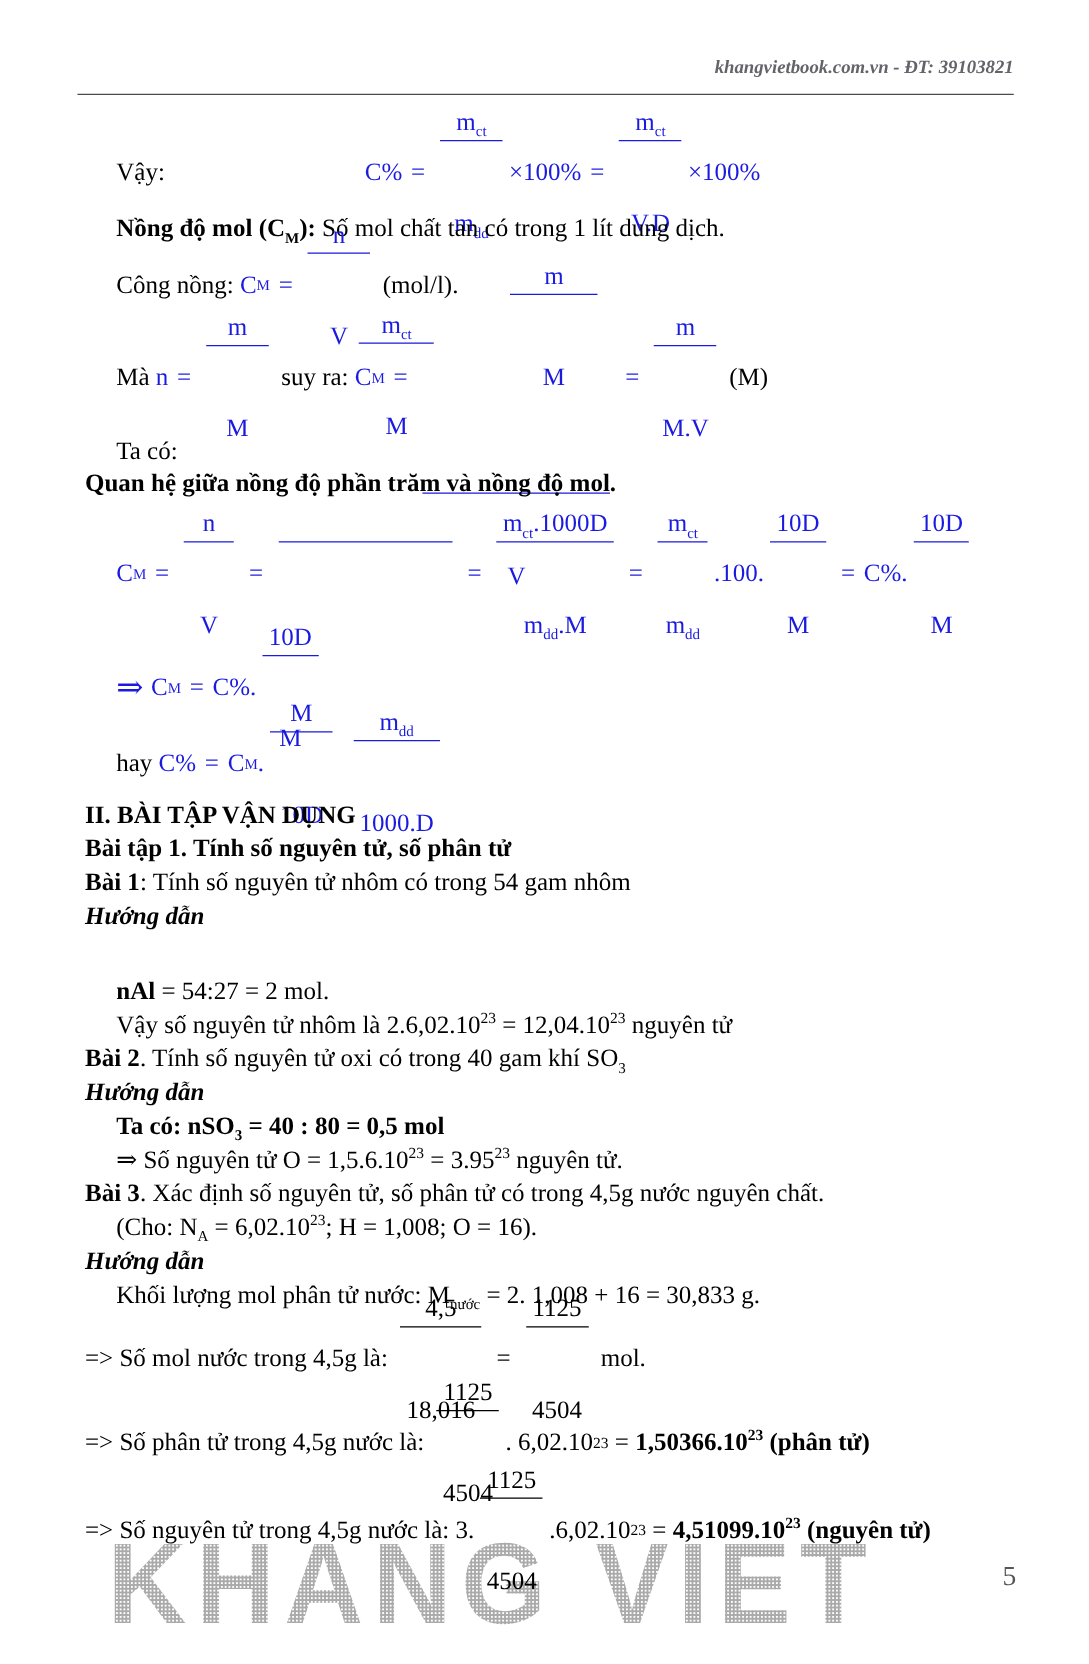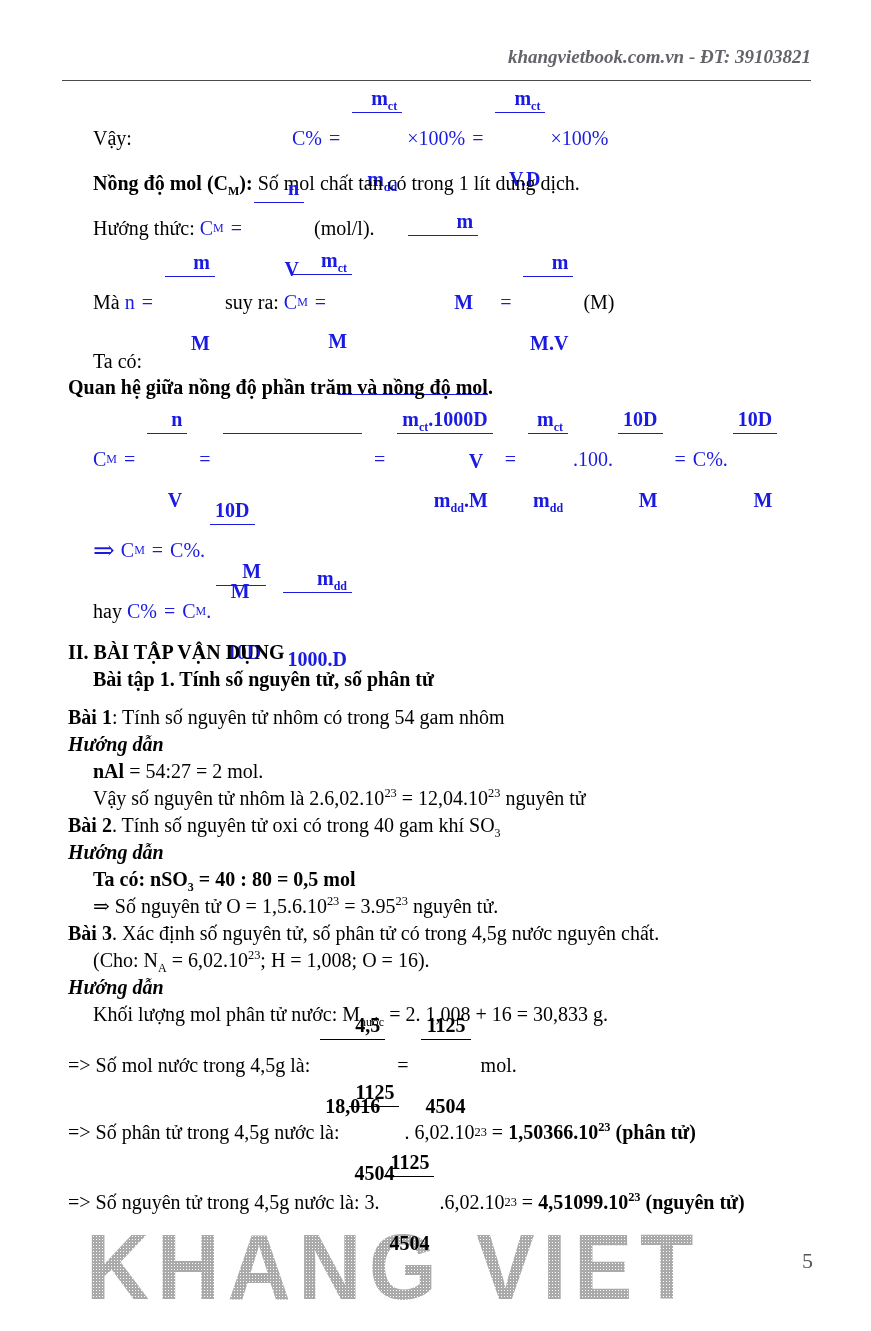--- a/index.html
+++ b/index.html
@@ -4,38 +4,38 @@
 <style>
   html,body { margin:0; padding:0; background:#ffffff; }
   .page {
     position:relative; width:871px; height:1331px; background:#fff;
     font-family:"Liberation Serif","DejaVu Serif",serif;
     font-size:20px; color:#000; overflow:hidden;
   }
   
   .header {
     position:absolute; top:46px; left:62px; right:60px;
-    text-align:right; font-style:italic; font-weight:bold; font-size:19px;
+    text-align:right; font-style:italic; font-weight:bold; font-size:15px;
     color:var(--header-gray,#63636a);
     padding-bottom:12px; border-bottom:1.6px solid #4a4a4a;
   }
   
   .content { position:absolute; left:68px; top:100px; width:748px; z-index:2; }
   .ind { padding-left:25px; }
   .line { line-height:27px; }
   .center { text-align:left; }
   .hd { font-weight:bold; font-style:italic; }
   b { font-weight:bold; }
   sub { font-size:60%; line-height:0; }
   sup { font-size:62%; line-height:0; }
   
   .math { color:var(--math-blue,#1a1ae0); }
   .mrow { display:flex; align-items:center; flex-wrap:nowrap; white-space:pre; }
   .imrow { display:inline-flex; align-items:center; white-space:pre; }
-  .fr { display:inline-block; vertical-align:middle; text-align:right; margin:0 5px; line-height:1.3;font-weight:bold; }
+  .fr { display:inline-block; vertical-align:middle; text-align:center; margin:0 5px; line-height:1.3; }
   .fr .nu { display:block; padding:0 5px 1px; border-bottom:1.6px solid currentColor; }
   .fr .de { display:block; padding:1px 5px 0; }
   .op { padding:0 7px; }
   .arrow { font-size:26px; padding-right:6px; }
   
   .watermark { position:absolute; left:86px; top:1232px; z-index:1; }
   .wm-text {
     display:inline-block; font-family:"Liberation Sans","DejaVu Sans",sans-serif;
     font-weight:bold; font-size:92px; line-height:0.78; letter-spacing:8px;
     color:var(--watermark-gray,#a9a9a9); transform:scaleX(0.95); transform-origin:left; white-space:nowrap;
@@ -78,21 +78,21 @@
         </span>
         <span>×100%</span>
       </span>
     </div>
 
     <div class="line ind" style="height:30px;">
       <b><span>Nồng độ mol (C</span><sub>M</sub><span>):</span></b><span> Số mol chất tan có trong 1 lít dung dịch.</span>
     </div>
 
     <div class="mrow ind" style="height:56px;">
-      <span>Hướng thức: </span>
+      <span>Công nồng: </span>
       <span class="math imrow">
         <span>C</span><sub>M</sub>
         <span class="op">=</span>
         <span class="fr">
           <span class="nu">n</span>
           <span class="de">V</span>
         </span>
       </span>
       <span> (mol/l).</span>
     </div>
@@ -198,27 +198,27 @@
         <span class="op">=</span>
         <span>C</span><sub>M</sub><span>.</span>
         <span class="fr">
           <span class="nu">M</span>
           <span class="de">10D</span>
         </span>
       </span>
     </div>
 
     <div class="line" style="height:27px;"><b>II. BÀI TẬP VẬN DỤNG</b></div>
-    <div class="line" style="height:27px;margin-left:25px;"><b>Bài tập 1. Tính số nguyên tử, số phân tử</b></div>
-
-    <div class="line" style="height:27px;margin-top:11px;">
+    <div class="line" style="height:27px;"><b>Bài tập 1. Tính số nguyên tử, số phân tử</b></div>
+
+    <div class="line" style="height:27px;">
       <b>Bài 1</b><span>: </span><span>Tính số nguyên tử nhôm có trong 54 gam nhôm</span>
     </div>
     <div class="line center" style="height:27px;"><span class="hd">Hướng dẫn</span></div>
-    <div class="line ind" style="height:27px;">
+    <div class="line ind" style="height:27px;margin-top:33px;">
       <b>nAl</b><span> = 54:27 = 2 mol.</span>
     </div>
     <div class="line ind" style="height:27px;">
       <span>Vậy số nguyên tử nhôm là 2.6,02.10</span><sup>23</sup><span> = 12,04.10</span><sup>23</sup><span> nguyên tử</span>
     </div>
 
     <div class="line" style="height:27px;">
       <b>Bài 2</b><span>. </span><span>Tính số nguyên tử oxi có trong 40 gam khí SO</span><sub>3</sub>
     </div>
     <div class="line center" style="height:27px;"><span class="hd">Hướng dẫn</span></div>

